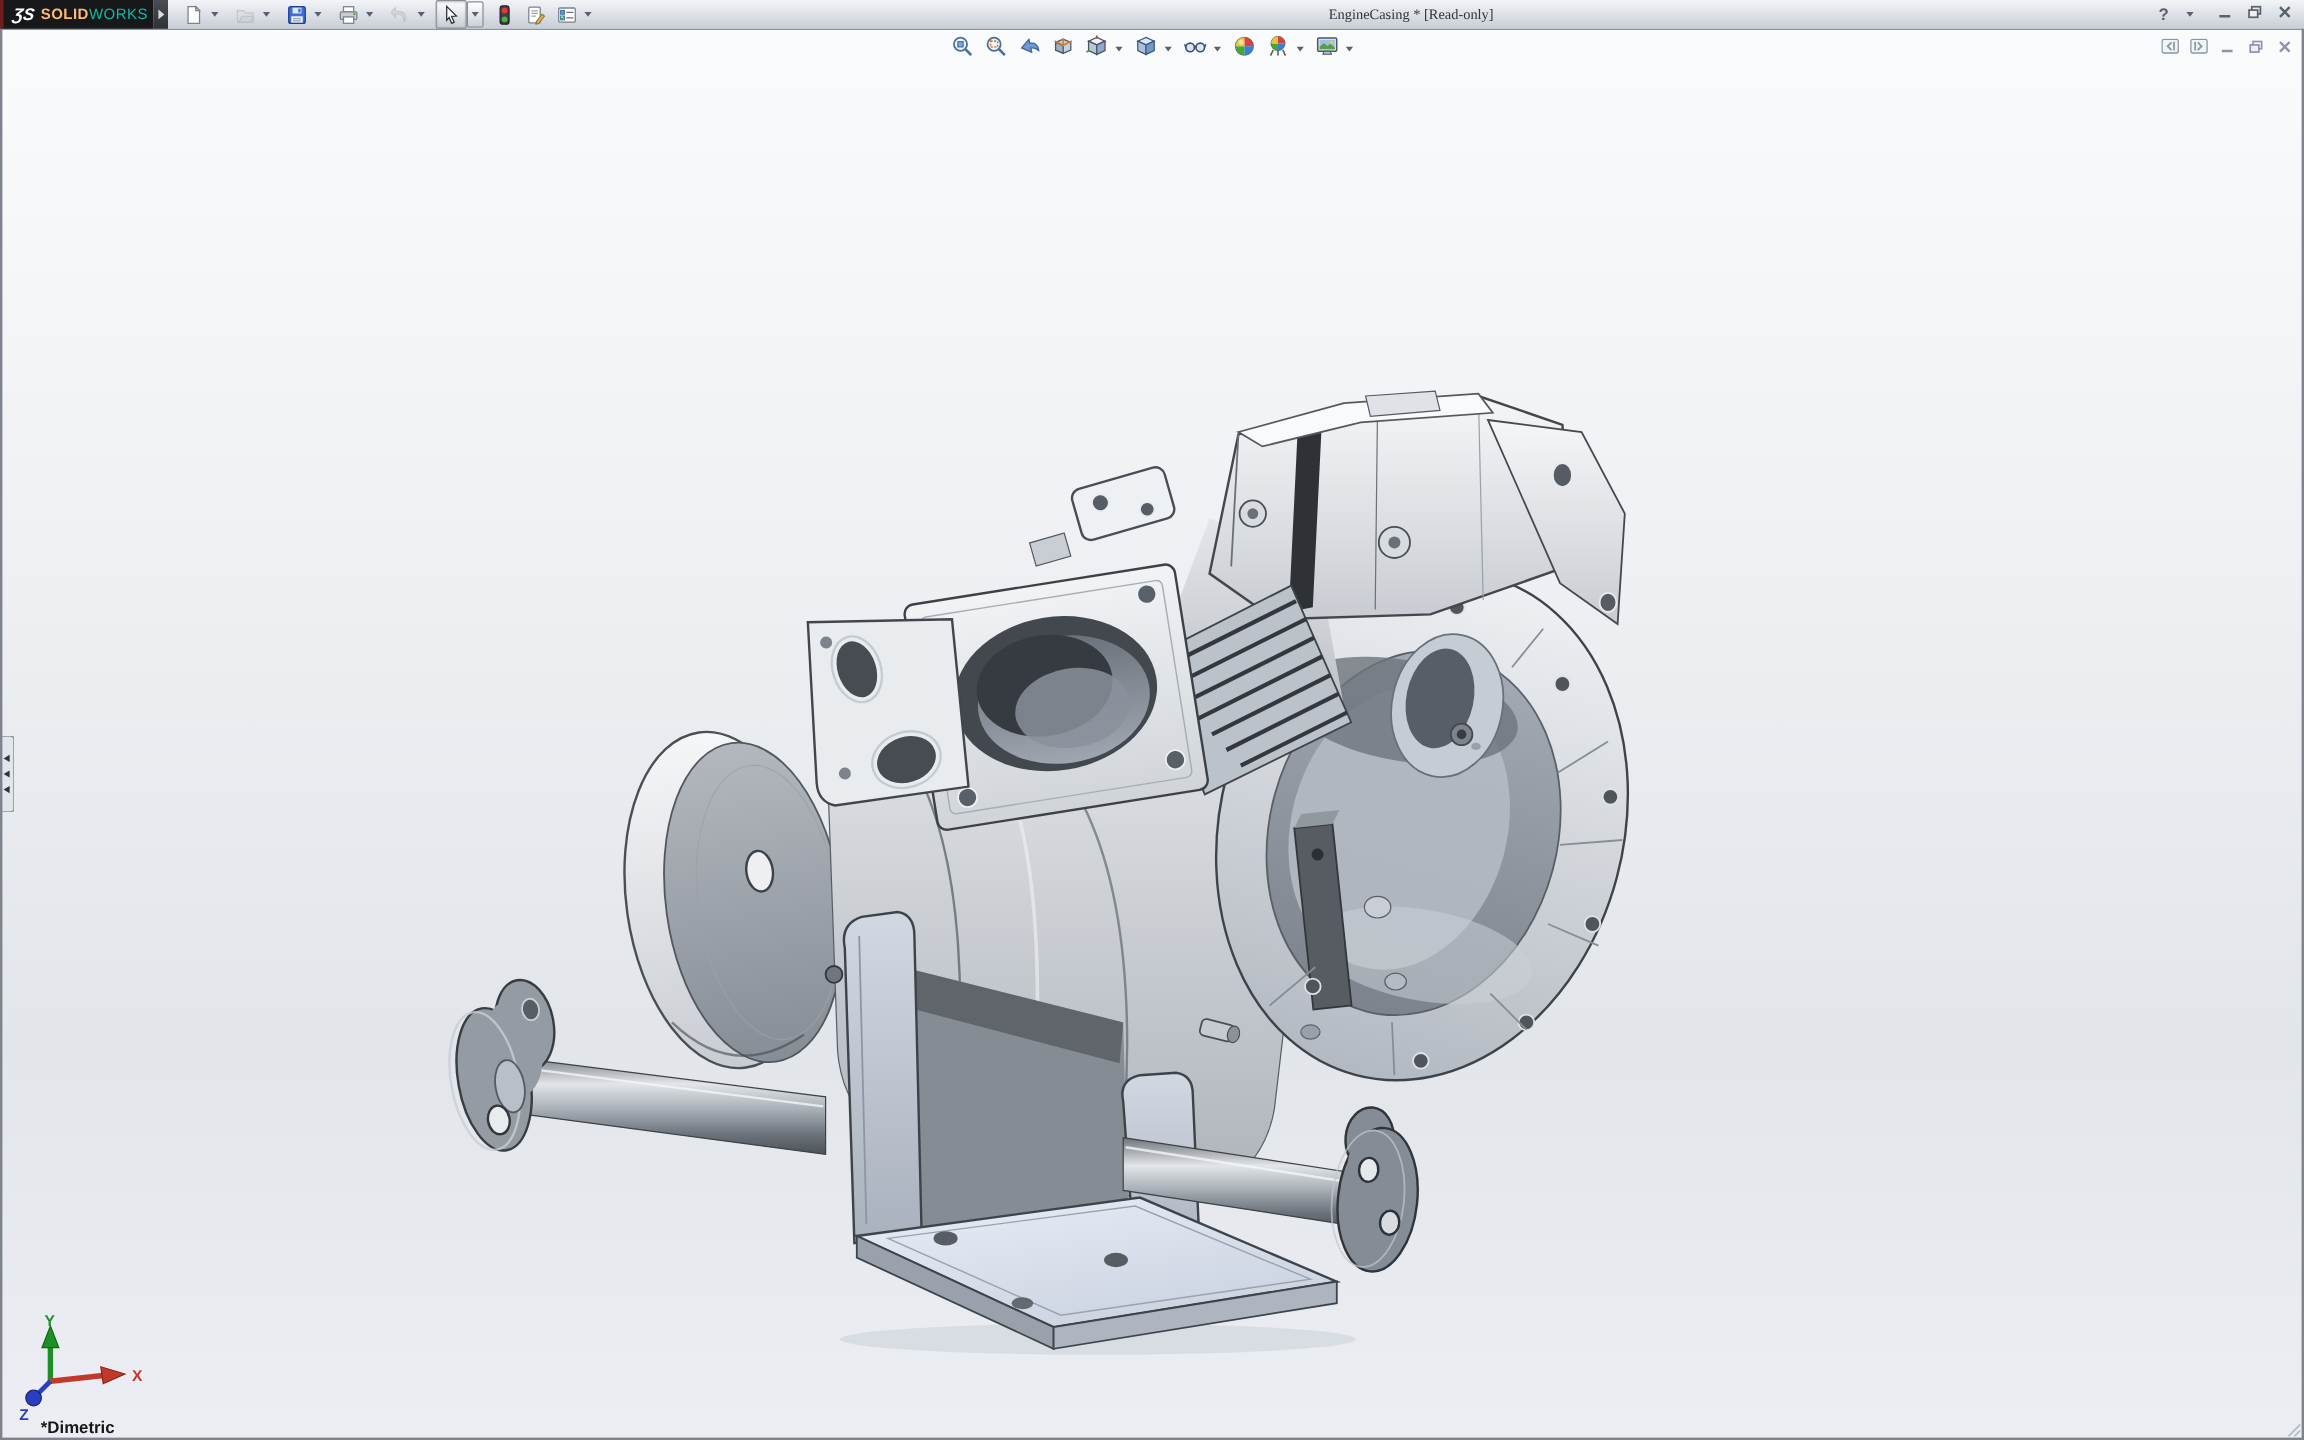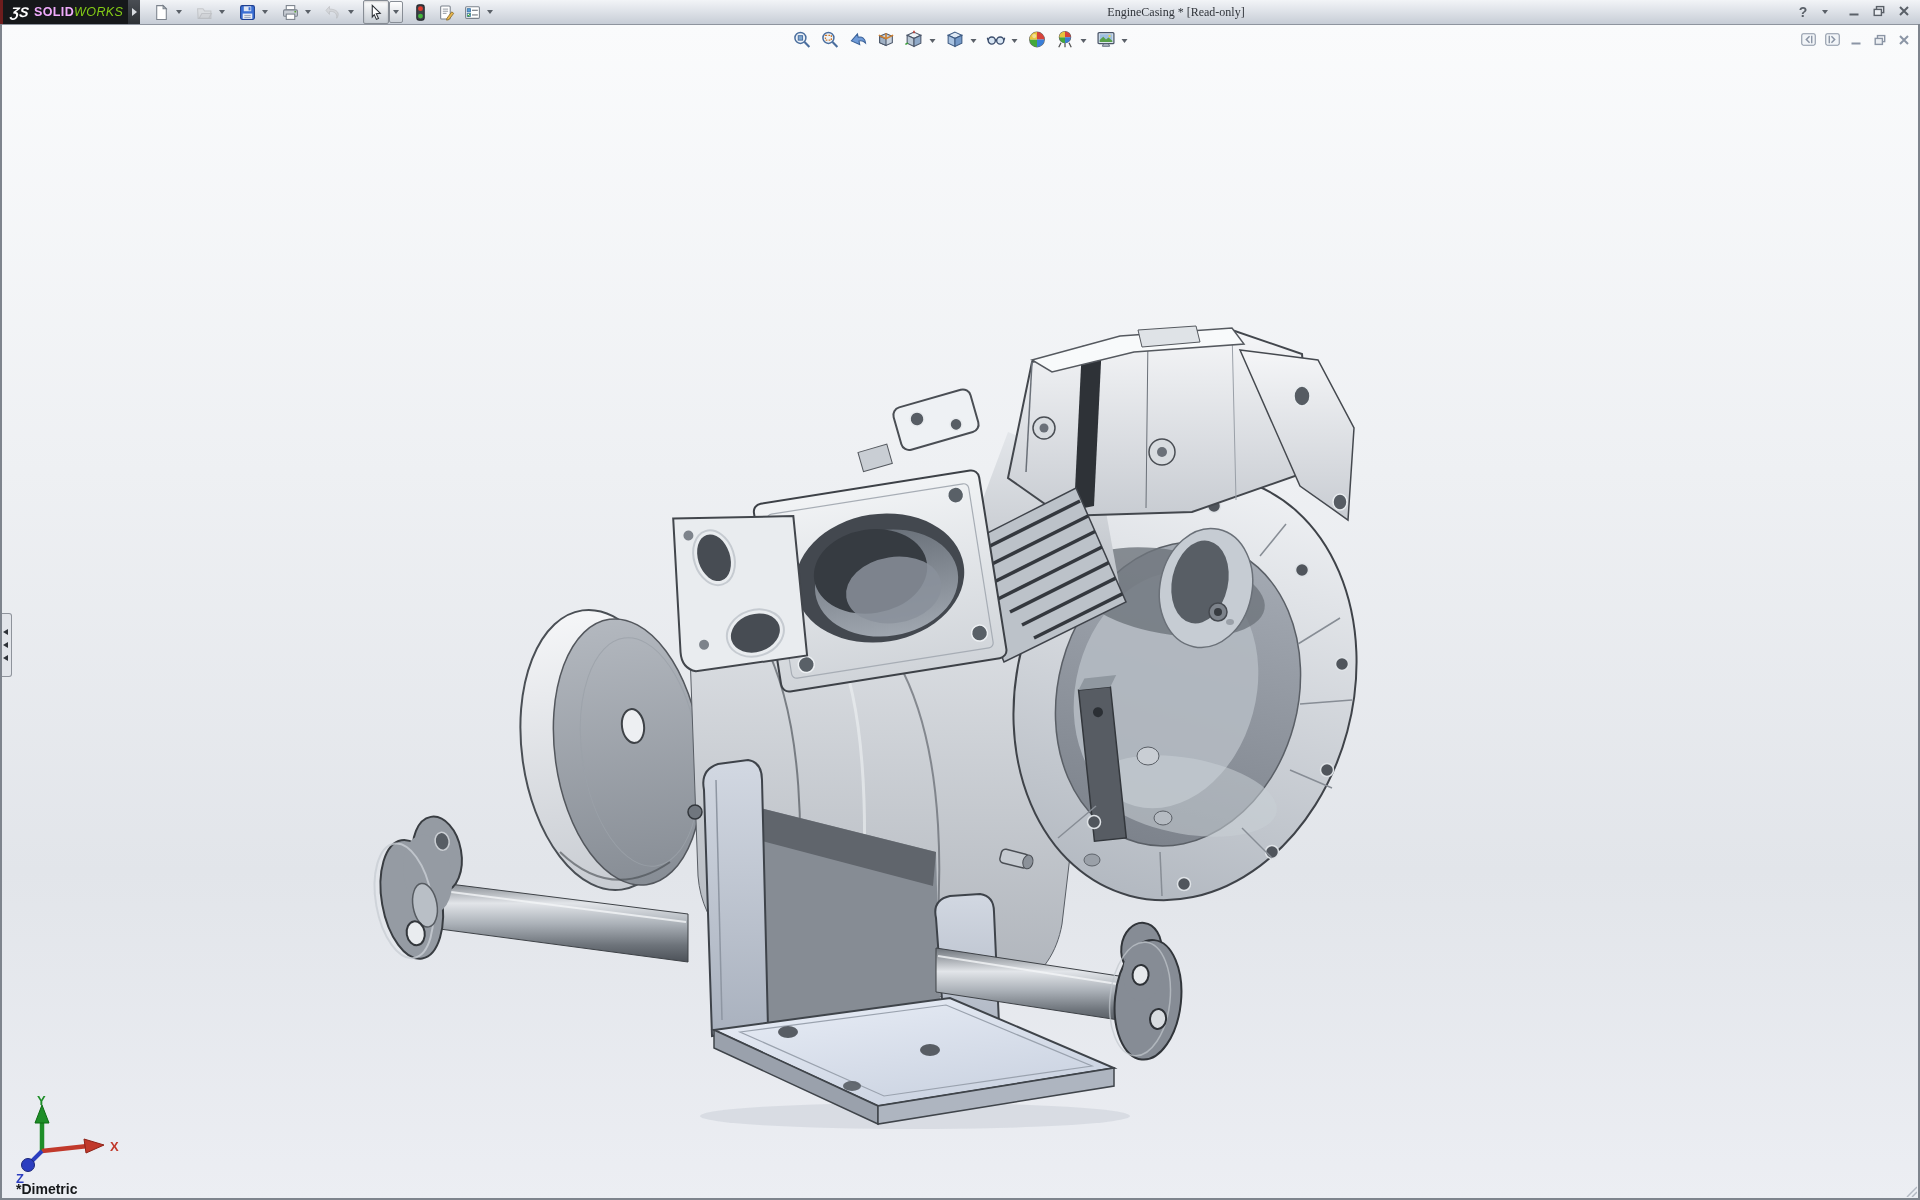--- a/index.html
+++ b/index.html
@@ -7,22 +7,22 @@
        font-family:"Liberation Sans", sans-serif;background:#e8eaee;}
   .app{position:absolute;inset:0;}
 
   
   .titlebar{position:absolute;left:0;top:0;width:1920px;height:24px;
     background:linear-gradient(180deg,#f2f4f7 0%,#dfe3e9 45%,#c7cdd6 100%);
     border-bottom:1px solid #8e949e;display:flex;align-items:center;}
   .logo{height:24px;width:128px;background:#16181a;display:flex;align-items:center;
     padding-left:8px;box-sizing:border-box;border-left:3px solid #6e1d1d;cursor:pointer;}
   .logo-mark{color:#fff;font-style:italic;font-weight:bold;font-size:14px;margin-right:5px;transform:skewX(-8deg);}
-  .logo-bold{color:#f0abfc;font-weight:bold;font-size:12.5px;letter-spacing:.4px;}
-  .logo-light{color:#84cc16;font-weight:normal;font-size:12.5px;letter-spacing:.4px;font-style:italic;}
+  .logo-bold{color:#fdba74;font-weight:bold;font-size:12.5px;letter-spacing:.4px;}
+  .logo-light{color:#14b8a6;font-weight:normal;font-size:12.5px;letter-spacing:.4px;}
   .logo-expand{width:12px;height:24px;background:linear-gradient(180deg,#4a4e54,#2e3236);
     display:flex;align-items:center;justify-content:center;cursor:pointer;}
   .logo-expand::after{content:"";width:0;height:0;border-left:5px solid #d8dce1;
     border-top:4px solid transparent;border-bottom:4px solid transparent;}
 
   .main-toolbar{display:flex;align-items:center;padding-left:8px;height:24px;}
   .tb-btn{width:24px;height:22px;display:flex;align-items:center;justify-content:center;
     border:1px solid transparent;border-radius:2px;cursor:pointer;}
   .tb-btn .ic{display:flex;}
   .tb-btn.disabled{opacity:.45;filter:grayscale(.9);}
@@ -59,21 +59,21 @@
     gap:8px;color:#8b95a5;}
 
   .panel-tab{position:absolute;left:0;top:588px;width:11px;height:62px;
     background:#e2e5ea;border:1px solid #8e939b;border-left:none;
     border-radius:0 3px 3px 0;display:flex;flex-direction:column;align-items:center;
     justify-content:center;gap:7px;cursor:pointer;}
   .panel-tab .arr{width:0;height:0;border-right:5px solid #2e3238;
     border-top:3.5px solid transparent;border-bottom:3.5px solid transparent;}
 
   .triad{position:absolute;left:4px;top:1068px;}
-  .view-label{position:absolute;left:16px;top:1156px;font-size:14px;font-weight:bold;color:#16181a;}
+  .view-label{position:absolute;left:34px;top:1156px;font-size:14px;font-weight:bold;color:#16181a;}
 
   
   .edge{position:absolute;background:#7e848d;}
   .edge-l{left:0;top:24px;width:2px;height:1176px;}
   .edge-r{right:0;top:24px;width:2px;height:1176px;}
   .edge-b{left:0;bottom:0;width:1920px;height:2px;}
   .grip{position:absolute;right:3px;bottom:3px;width:14px;height:14px;}
 </style>
 </head>
 <body>

